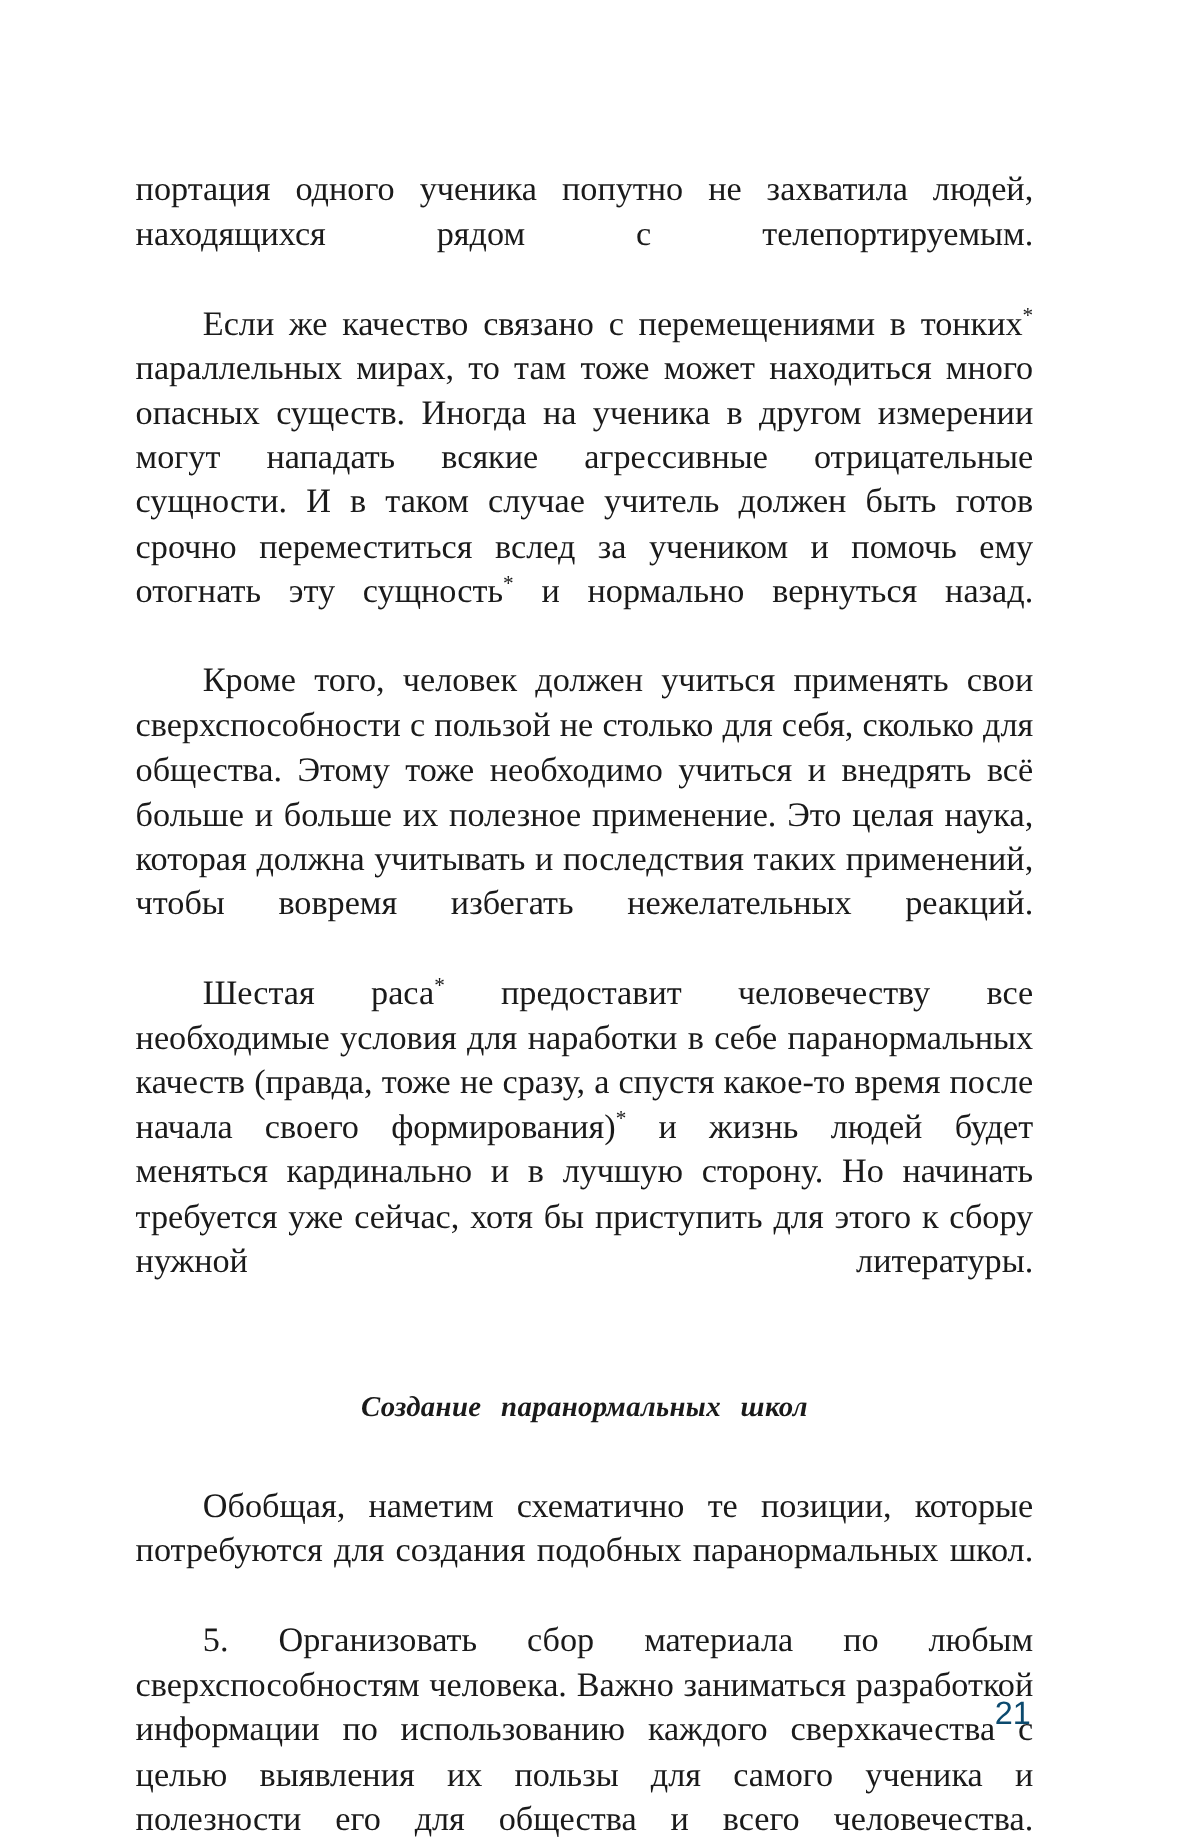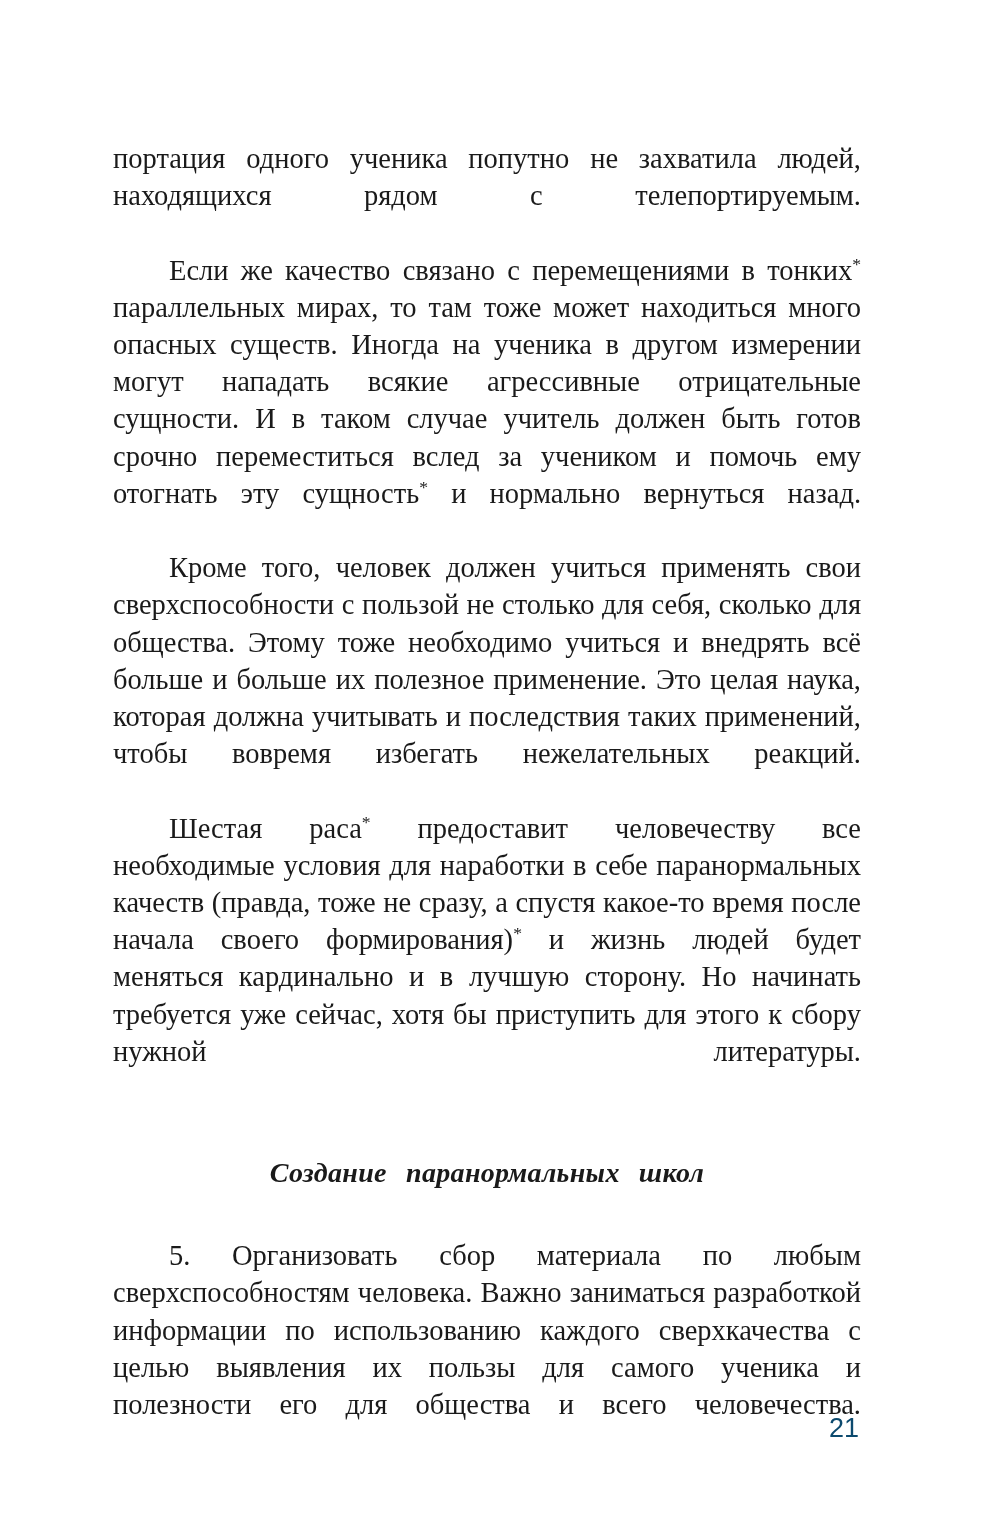--- a/index.html
+++ b/index.html
@@ -48,21 +48,21 @@
   }
   .ast {
     font-size: 0.62em;
     vertical-align: super;
     line-height: 0;
     font-weight: normal;
     letter-spacing: 0;
   }
   h2.section-heading {
     margin: 0;
-    font-size: 28px;
+    font-size: 24px;
     line-height: 40px;
     font-weight: bold;
     font-style: italic;
     text-align: center;
     letter-spacing: 0.012em;
     word-spacing: 0.42em;
     text-indent: 0;
   }
   .gap-before-heading { height: 46px; }
   .gap-after-heading { height: 44px; }
@@ -90,20 +90,21 @@
     <p class="para"><span>Кроме того, человек должен учиться применять свои сверхспособности с пользой не столько для себя, сколько для общества. Этому тоже необходимо учиться и внедрять всё больше и больше их полезное применение. Это целая наука, которая должна учитывать и последствия таких применений, чтобы вовремя избегать нежелательных реакций.</span></p>
 
     <p class="para"><span>Шестая </span><span class="term">раса</span><span class="ast">*</span><span> предоставит человечеству все необходимые условия для наработки в себе паранормальных качеств (правда, тоже не сразу, а спустя какое-то время после начала своего формирования)</span><span class="ast">*</span><span> и жизнь людей будет меняться кардинально и в лучшую сторону. Но начинать требуется уже сейчас, хотя бы приступить для этого к сбору нужной литературы.</span></p>
 
     <div class="gap-before-heading"></div>
 
     <h2 class="section-heading">Создание паранормальных школ</h2>
 
     <div class="gap-after-heading"></div>
 
+    <p class="para"><span>Обобщая, наметим схематично те позиции, которые потребуются для создания подобных паранормальных школ.</span></p>
 
     <p class="para"><span>5. Организовать сбор материала по любым сверхспособностям человека. Важно заниматься разработкой информации по использованию каждого сверхкачества с целью выявления их пользы для самого ученика и полезности его для общества и всего человечества.</span></p>
 
   </div>
 
   <div class="page-number">21</div>
 
 </div>
 
 </body></html>

